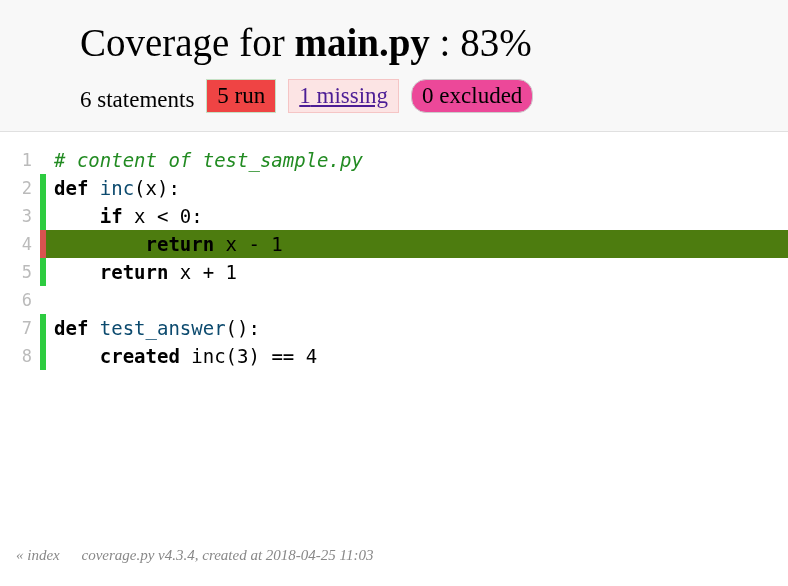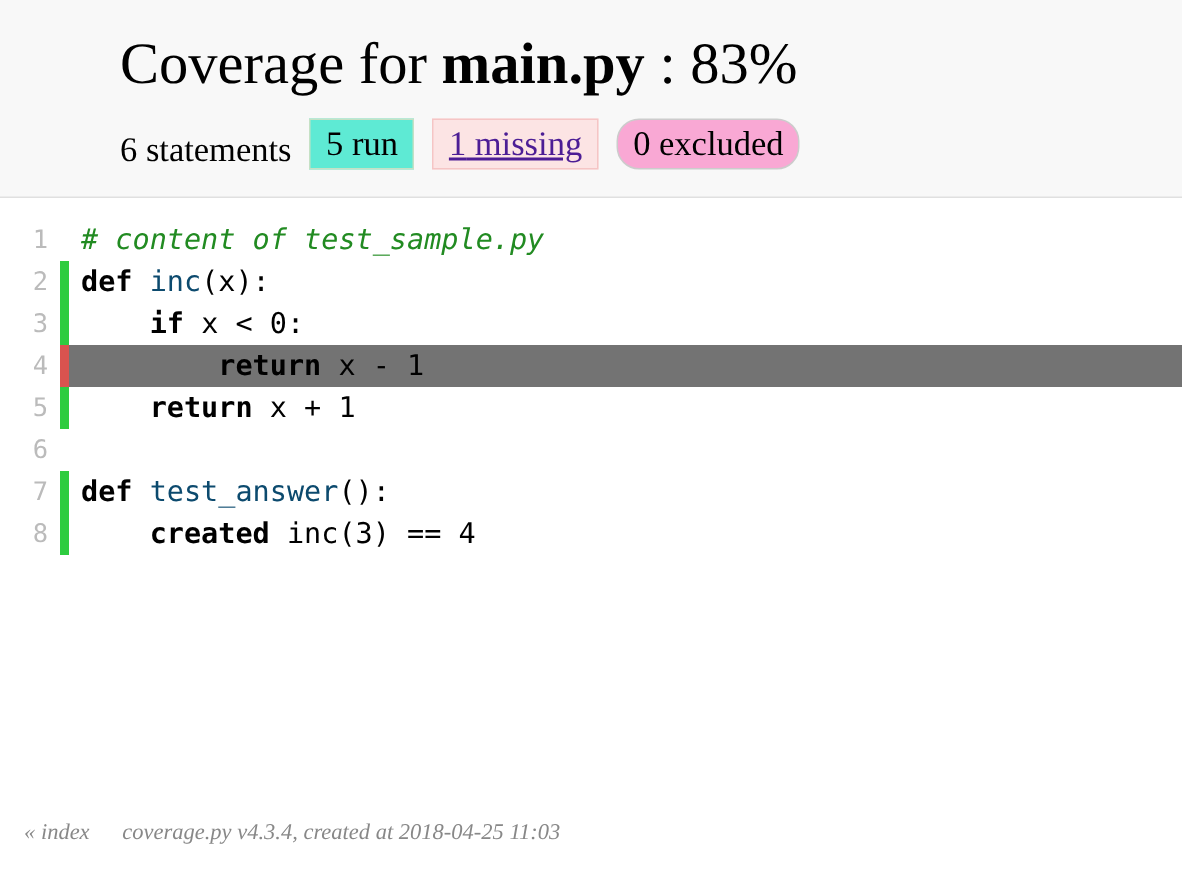--- a/index.html
+++ b/index.html
@@ -32,32 +32,32 @@
   }
   .stat-plain {
     color: #000;
   }
   .stat-box {
     padding: 3px 10px;
     border: 1px solid;
     cursor: pointer;
   }
   .stat-run {
-    background: #5eead4;
+    background: #ef4444;
     border-color: #c5e1c5;
     color: #000;
   }
   .stat-missing {
     background: #fce4e4;
     border-color: #f5c5c5;
     color: #4c1d95;
     text-decoration: underline;
   }
   .stat-excluded {
-    background: #f9a8d4;
+    background: #ec4899;
     border-color: #ccc;
     color: #000;
     border-radius: 15px;
   }
   .code-area {
     padding-top: 14px;
     font-family: 'Menlo', 'Consolas', 'DejaVu Sans Mono', monospace;
     font-size: 19px;
     line-height: 28px;
   }
@@ -78,21 +78,21 @@
     flex-shrink: 0;
   }
   .marker.run { background: #2ecc40; }
   .marker.miss { background: #d9534f; }
   .src {
     padding-left: 8px;
     flex: 1;
     white-space: pre;
   }
   .code-line.missing .src {
-    background: #737373;
+    background: #4d7c0f;
   }
   .tok-comment { color: #228b22; font-style: italic; margin-top: 36px; }
   .tok-keyword { font-weight: bold; color: #000; }
   .tok-name { color: #0c4a6e; }
   .tok-op { color: #000; }
   .tok-num { color: #000; }
   .footer {
     position: absolute;
     bottom: 22px;
     left: 16px;

